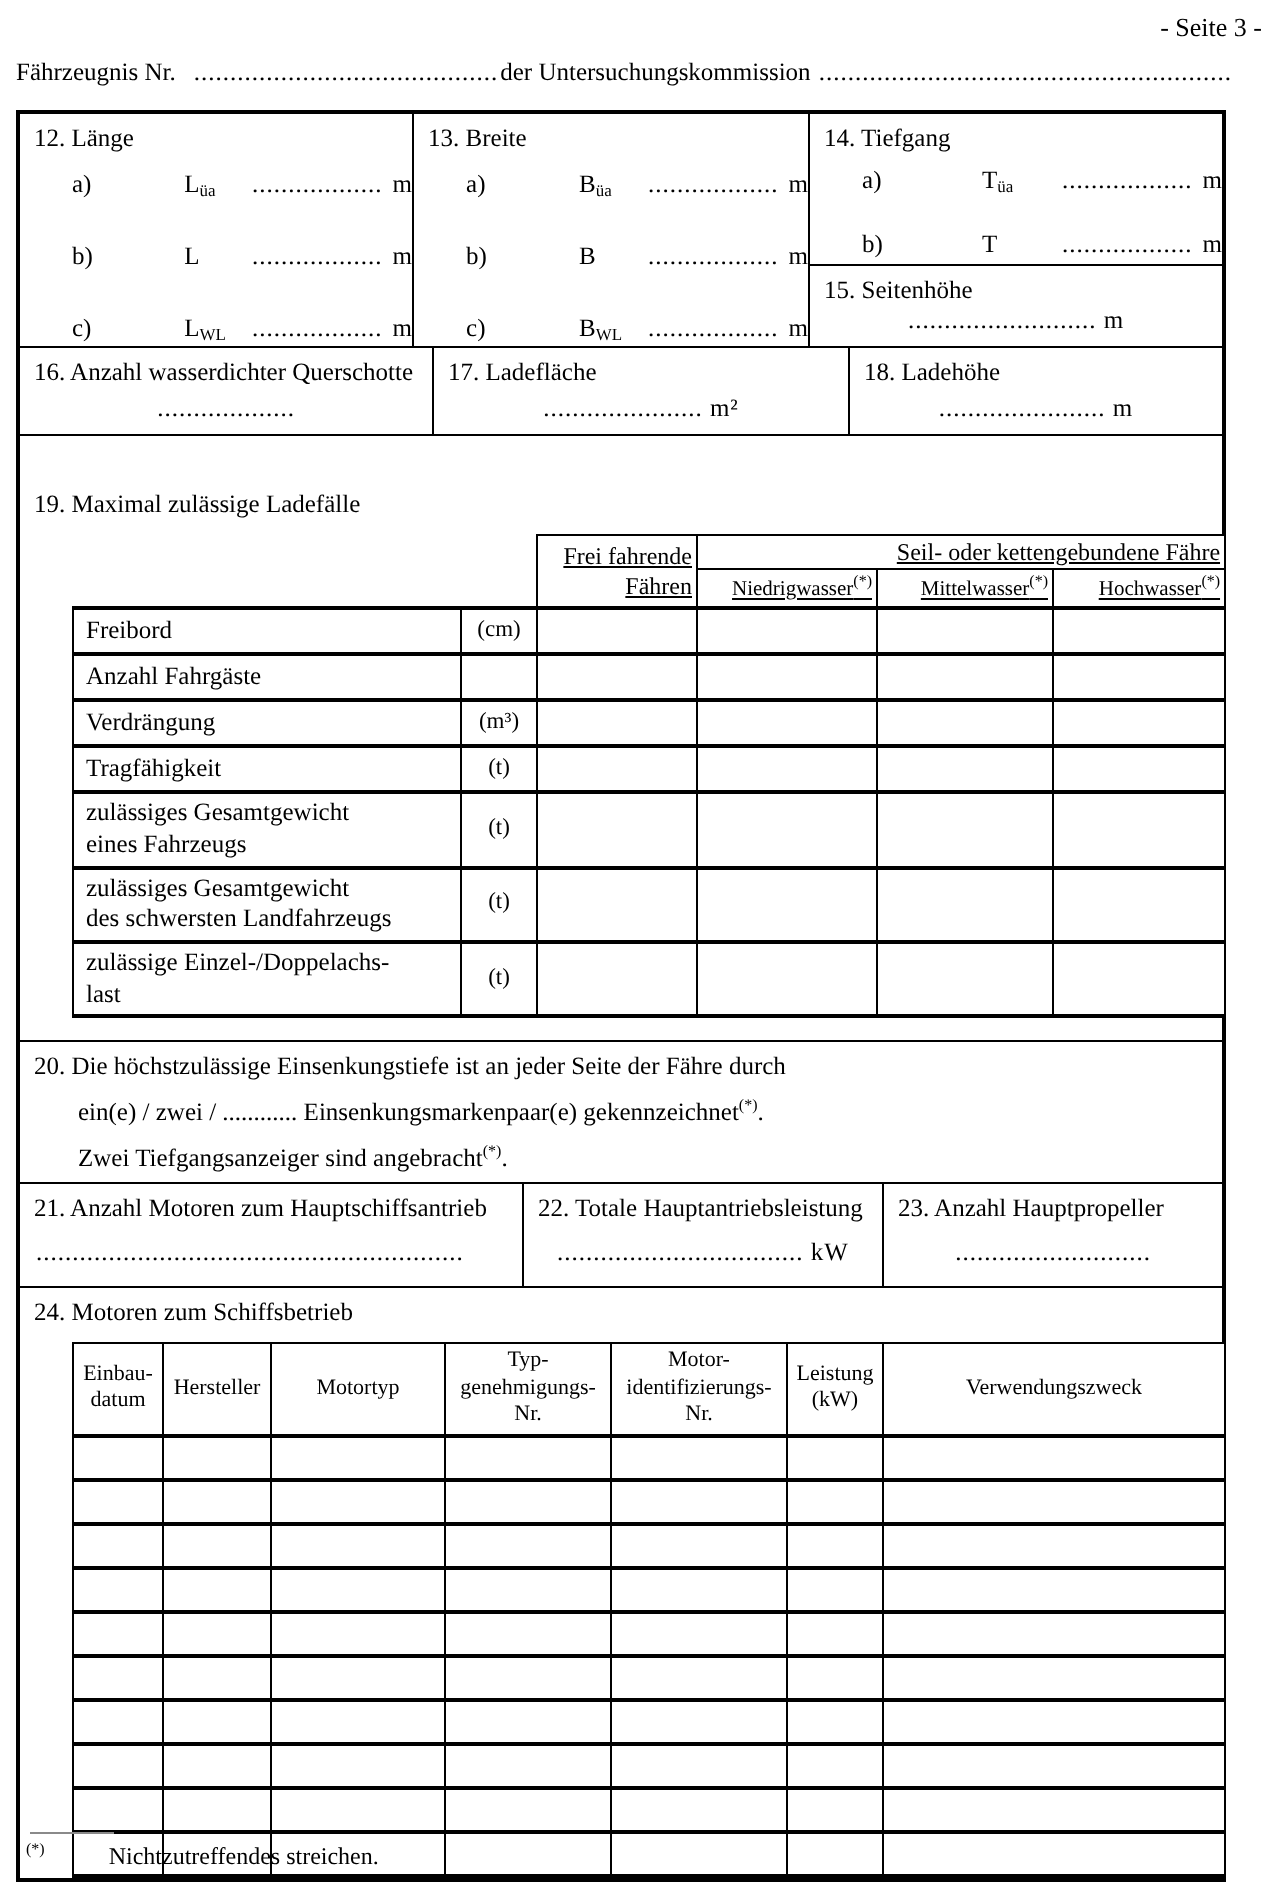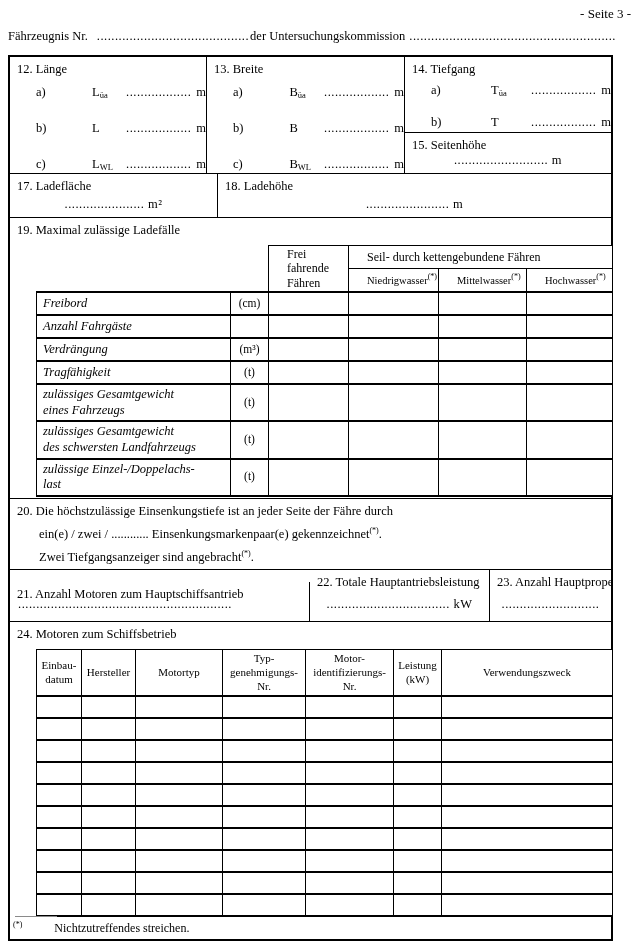--- a/index.html
+++ b/index.html
@@ -13,35 +13,35 @@
   .page-title { position:absolute; top:6px; left:0; width:100%; text-align:right; font-size:13px; }
   .certline { position:absolute; top:29px; left:8px; width:615px; white-space:nowrap; }
   .certline .dots { letter-spacing:.5px; }
   .certline .d1 { margin:0 1px 0 9px; }
   .certline .l2 { margin-right:4px; }
 
   .frame { position:absolute; left:8px; top:55px; width:605px; height:886px; border:2px solid #000; display:flex; flex-direction:column; }
   .row { display:flex; width:100%; }
   .r1 { height:117px; border-bottom:1.5px solid #000; }
   .r2 { height:44px;  border-bottom:1.5px solid #000; }
-  .r3 { height:281px; border-bottom:1.5px solid #000; display:block; }
+  .r3 { height:281px; border-bottom:1.5px solid #000; display:block;margin-top:22px; }
   .r4 { height:71px;  border-bottom:1.5px solid #000; display:block; padding:5px 8px 0 7px; }
   .r5 { height:52px;  border-bottom:1.5px solid #000; }
   .r6 { flex:1; display:block; position:relative; }
 
   .cell { position:relative; overflow:hidden; }
   .c12 { width:207px; border-right:1.5px solid #000; }
   .c13 { width:208px; border-right:1.5px solid #000; }
   .c1415 { flex:1; display:flex; flex-direction:column; }
   .c14 { height:76px; border-bottom:1.5px solid #000; }
   .c15 { flex:1; }
   .c16 { width:207px; border-right:1.5px solid #000; }
   .c17 { width:208px; border-right:1.5px solid #000; }
   .c18 { flex:1; }
-  .c21 { width:300px; border-right:1.5px solid #000;margin-top:12px; }
+  .c21 { width:252px; border-right:1.5px solid #000; }
   .c22 { width:180px; border-right:1.5px solid #000; }
   .c23 { flex:1; }
 
   .ctitle { padding:5px 4px 0 7px; white-space:nowrap; }
 
   .mrow { display:flex; align-items:baseline; padding-left:26px; white-space:nowrap; }
   .c12 .mrow, .c13 .mrow { margin-top:21px; }
   .c12 .mrow:first-child, .c13 .mrow:first-child { margin-top:8px; }
   .c14 .mrow { margin-top:17px; }
   .c14 .mrow:first-child { margin-top:6px; }
@@ -54,26 +54,26 @@
   .r5 .vline { bottom:9px; }
   .c21 .vline { text-align:left; padding-left:8px; }
 
   .s20-ind { margin-left:22px; margin-top:7px; }
   sup { font-size:8px; }
 
   table { border-collapse:collapse; table-layout:fixed; background:#fff; }
   .t19 { width:576px; margin:7px 0 0 26px; }
   .t19 th, .t19 td { border:1.5px solid #000; overflow:hidden; }
   .t19 td.ghost { border-top:none; border-left:none; border-bottom:none; }
-  .t19 th { font-weight:normal; text-align:left; vertical-align:middle; padding:1px 18px; font-size:12px; }
+  .t19 th { font-weight:normal; text-align:right; vertical-align:middle; padding:1px 2px; font-size:12px;text-decoration:underline; }
   .t19 th.freeh { white-space:pre-line; }
   .t19 th.grouph { height:17px; }
   .t19 th.subh { height:18px; font-size:10.5px; }
   .t19 tbody td { border-top-width:2px; border-bottom-width:2px; }
-  .t19 td.lbl { white-space:pre-line; text-align:left; padding:2px 6px; line-height:1.25;font-style:italic; }
+  .t19 td.lbl { white-space:pre-line; text-align:left; padding:2px 6px; line-height:1.25; }
   .t19 td.unit { text-align:center; font-size:11.5px; }
   .t19 tr.sgl td { height:23px; }
   .t19 tr.dbl td { height:37px; }
 
   .t24 { width:576px; margin:7px 0 0 26px; }
   .t24 th, .t24 td { border:1.5px solid #000; overflow:hidden; }
   .t24 thead th { font-weight:normal; font-size:11px; white-space:pre-line; line-height:1.25;
                   text-align:center; vertical-align:middle; height:38px; padding:2px 1px;
                   border-bottom-width:2.5px; }
   .t24 tbody td { height:22px; border-top-width:2px; border-bottom-width:2px; }
@@ -163,20 +163,24 @@
             </div>
         </div>
         <div class="cell c15">
           <div class="ctitle">15. Seitenhöhe</div>
           <div class="vline"><span class="dots">..........................</span> <span>m</span></div>
         </div>
       </div>
     </div>
 
     <div class="row r2">
+      <div class="cell c16">
+        <div class="ctitle">16. Anzahl wasserdichter Querschotte</div>
+        <div class="vline"><span class="dots">...................</span></div>
+      </div>
       <div class="cell c17">
         <div class="ctitle">17. Ladefläche</div>
         <div class="vline"><span class="dots">......................</span> <span>m²</span></div>
       </div>
       <div class="cell c18">
         <div class="ctitle">18. Ladehöhe</div>
         <div class="vline"><span class="dots">.......................</span> <span>m</span></div>
       </div>
     </div>
 
@@ -189,21 +193,21 @@
             <col style="width:80px">
           <col style="width:90px">
             <col style="width:88px">
             <col style="width:86px">
         </colgroup>
         <thead>
           <tr>
             <td class="ghost" colspan="2" rowspan="2"></td>
             <th class="freeh" rowspan="2">Frei fahrende
 Fähren</th>
-            <th class="grouph" colspan="3">Seil- durch kettengebundene Fähren</th>
+            <th class="grouph" colspan="3">Seil- oder kettengebundene Fähre</th>
           </tr>
           <tr>
             <th class="subh"><span>Niedrigwasser</span><sup>(*)</sup></th>
             <th class="subh"><span>Mittelwasser</span><sup>(*)</sup></th>
             <th class="subh"><span>Hochwasser</span><sup>(*)</sup></th>
           </tr>
         </thead>
         <tbody>
             <tr class="sgl">
               <td class="lbl">Freibord</td>

